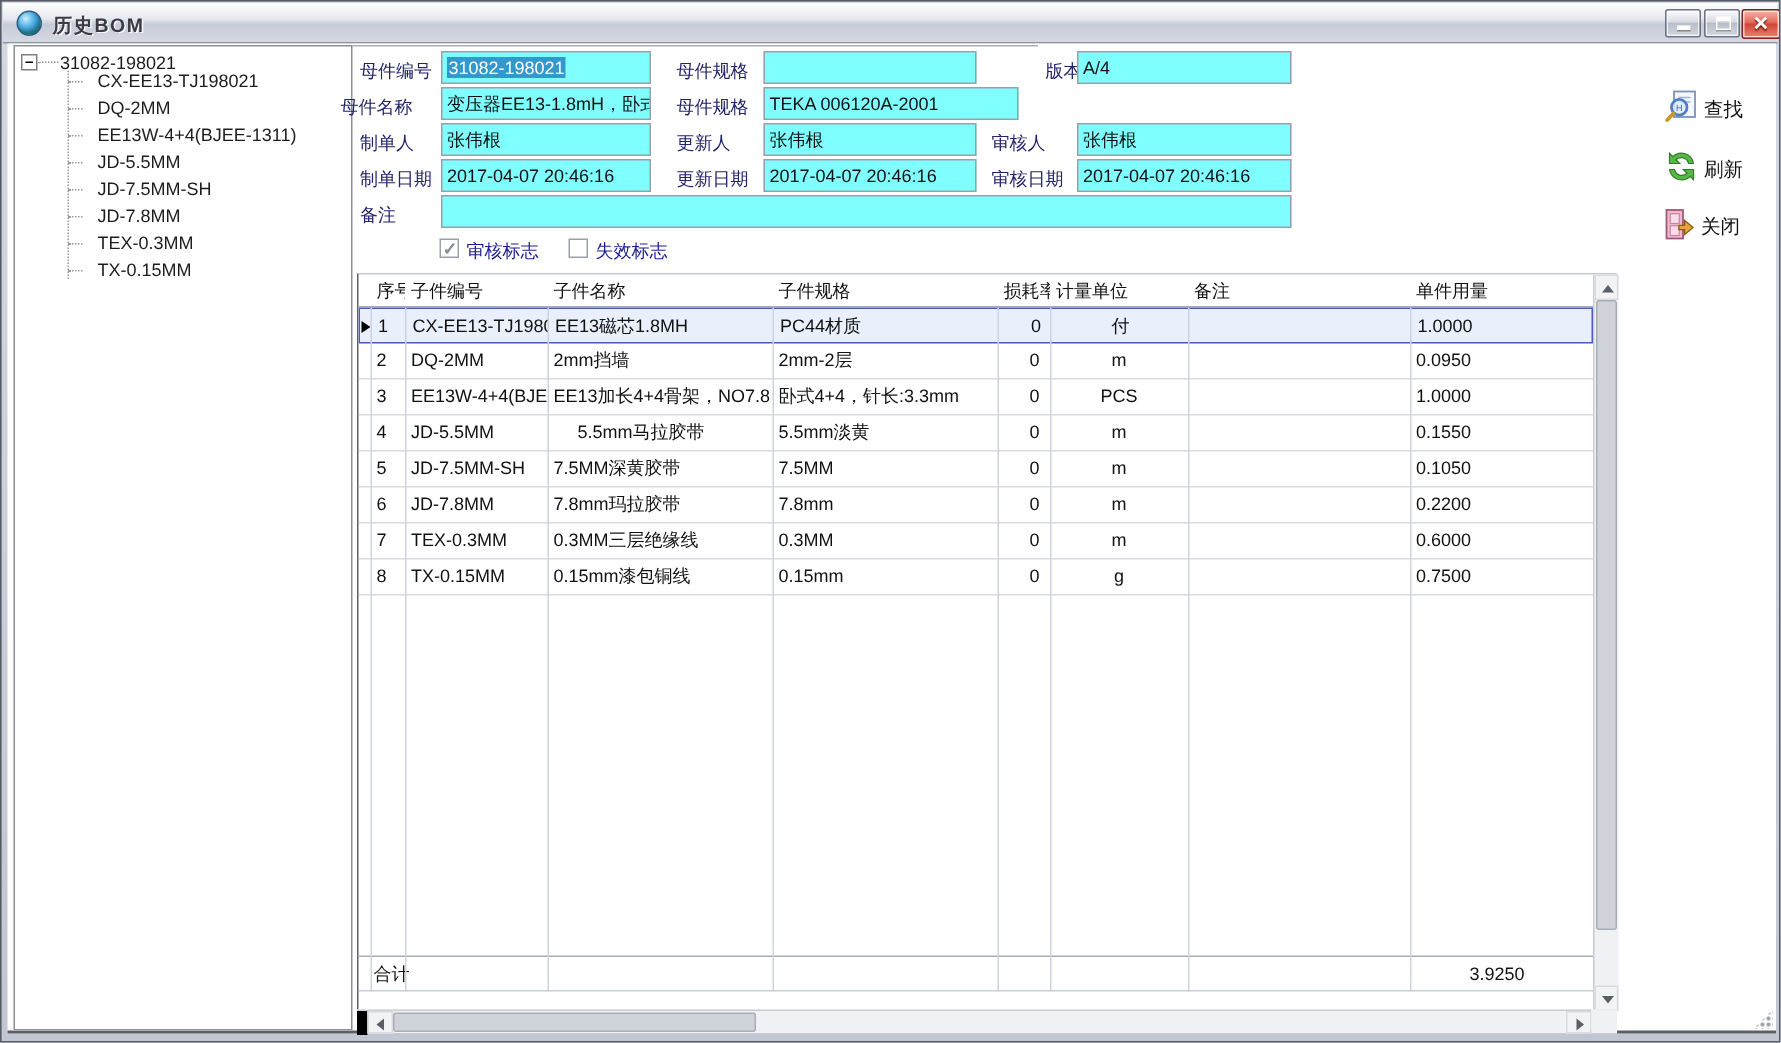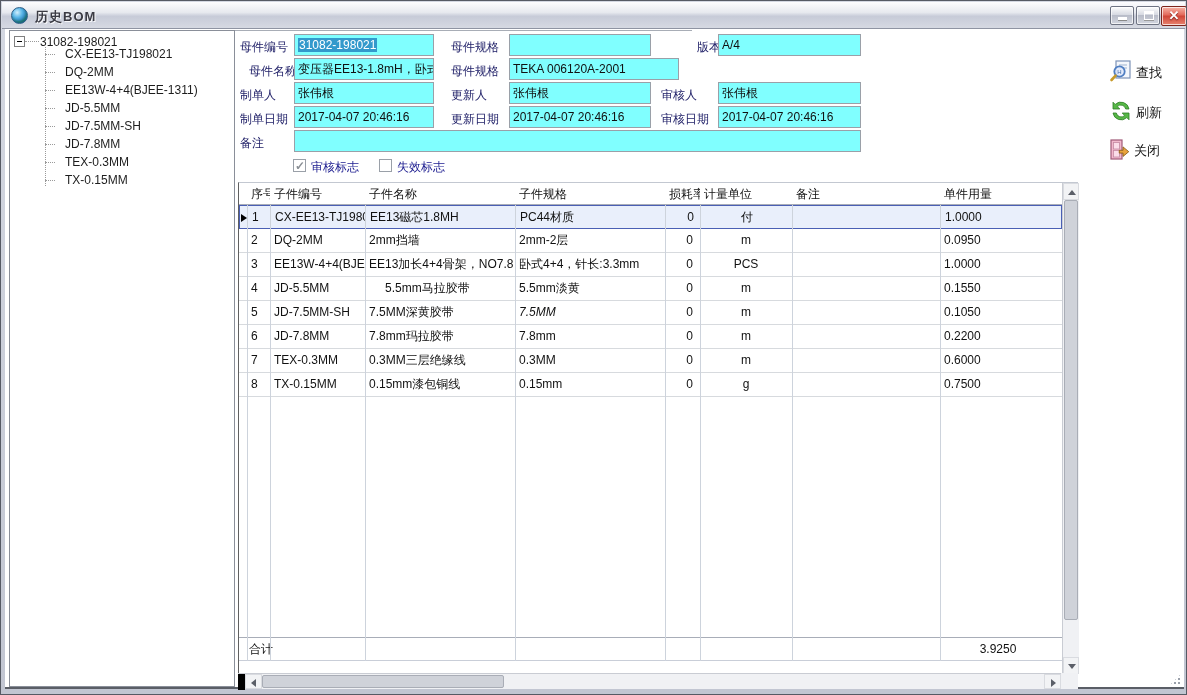--- a/index.html
+++ b/index.html
@@ -113,21 +113,21 @@
       </div>
   </div>
 
   <span class="lbl" style="left:239px;top:38px;">母件编号</span>
   <div class="field" style="left:293px;top:33px;width:140px;"><span class="selection">31082-198021</span></div>
   <span class="lbl" style="left:450px;top:38px;">母件规格</span>
   <div class="field" style="left:508px;top:33px;width:142px;"></div>
   <span class="lbl" style="left:696px;top:38px;">版本号</span>
   <div class="field" style="left:717px;top:33px;width:143px;">A/4</div>
 
-  <span class="lbl" style="left:248px;top:62px;text-align:center;">母件名称</span>
+  <span class="lbl" style="left:226px;top:62px;text-align:center;">母件名称</span>
   <div class="field" style="left:293px;top:57px;width:140px;">变压器EE13-1.8mH，卧式</div>
   <span class="lbl" style="left:450px;top:62px;">母件规格</span>
   <div class="field" style="left:508px;top:57px;width:170px;">TEKA 006120A-2001</div>
 
   <span class="lbl" style="left:239px;top:86px;">制单人</span>
   <div class="field" style="left:293px;top:81px;width:140px;">张伟根</div>
   <span class="lbl" style="left:450px;top:86px;">更新人</span>
   <div class="field" style="left:508px;top:81px;width:142px;">张伟根</div>
   <span class="lbl" style="left:660px;top:86px;">审核人</span>
   <div class="field" style="left:717px;top:81px;width:143px;">张伟根</div>
@@ -229,21 +229,21 @@
             <span class="tcell" style="left: 276px; width: 150px;">5.5mm淡黄</span>
             <span class="tcell r" style="left: 426px; width: 35px;">0</span>
             <span class="tcell c" style="left: 461px; width: 92px;">m</span>
             <span class="tcell" style="left: 553px; width: 148px;"></span>
             <span class="tcell" style="left: 701px; width: 122px;">0.1550</span>
           </div>
           <div class="trow" style="top: 118px;">
             <span class="tcell" style="left: 8px; width: 23px;">5</span>
             <span class="tcell" style="left: 31px; width: 95px;">JD-7.5MM-SH</span>
             <span class="tcell" style="left: 126px; width: 150px;">7.5MM深黄胶带</span>
-            <span class="tcell" style="left: 276px; width: 150px; font-style: italic;">7.5MM</span>
+            <span class="tcell" style="left: 276px; width: 150px;">7.5MM</span>
             <span class="tcell r" style="left: 426px; width: 35px;">0</span>
             <span class="tcell c" style="left: 461px; width: 92px;">m</span>
             <span class="tcell" style="left: 553px; width: 148px;"></span>
             <span class="tcell" style="left: 701px; width: 122px;">0.1050</span>
           </div>
           <div class="trow" style="top: 142px;">
             <span class="tcell" style="left: 8px; width: 23px;">6</span>
             <span class="tcell" style="left: 31px; width: 95px;">JD-7.8MM</span>
             <span class="tcell" style="left: 126px; width: 150px;">7.8mm玛拉胶带</span>
             <span class="tcell" style="left: 276px; width: 150px;">7.8mm</span>

